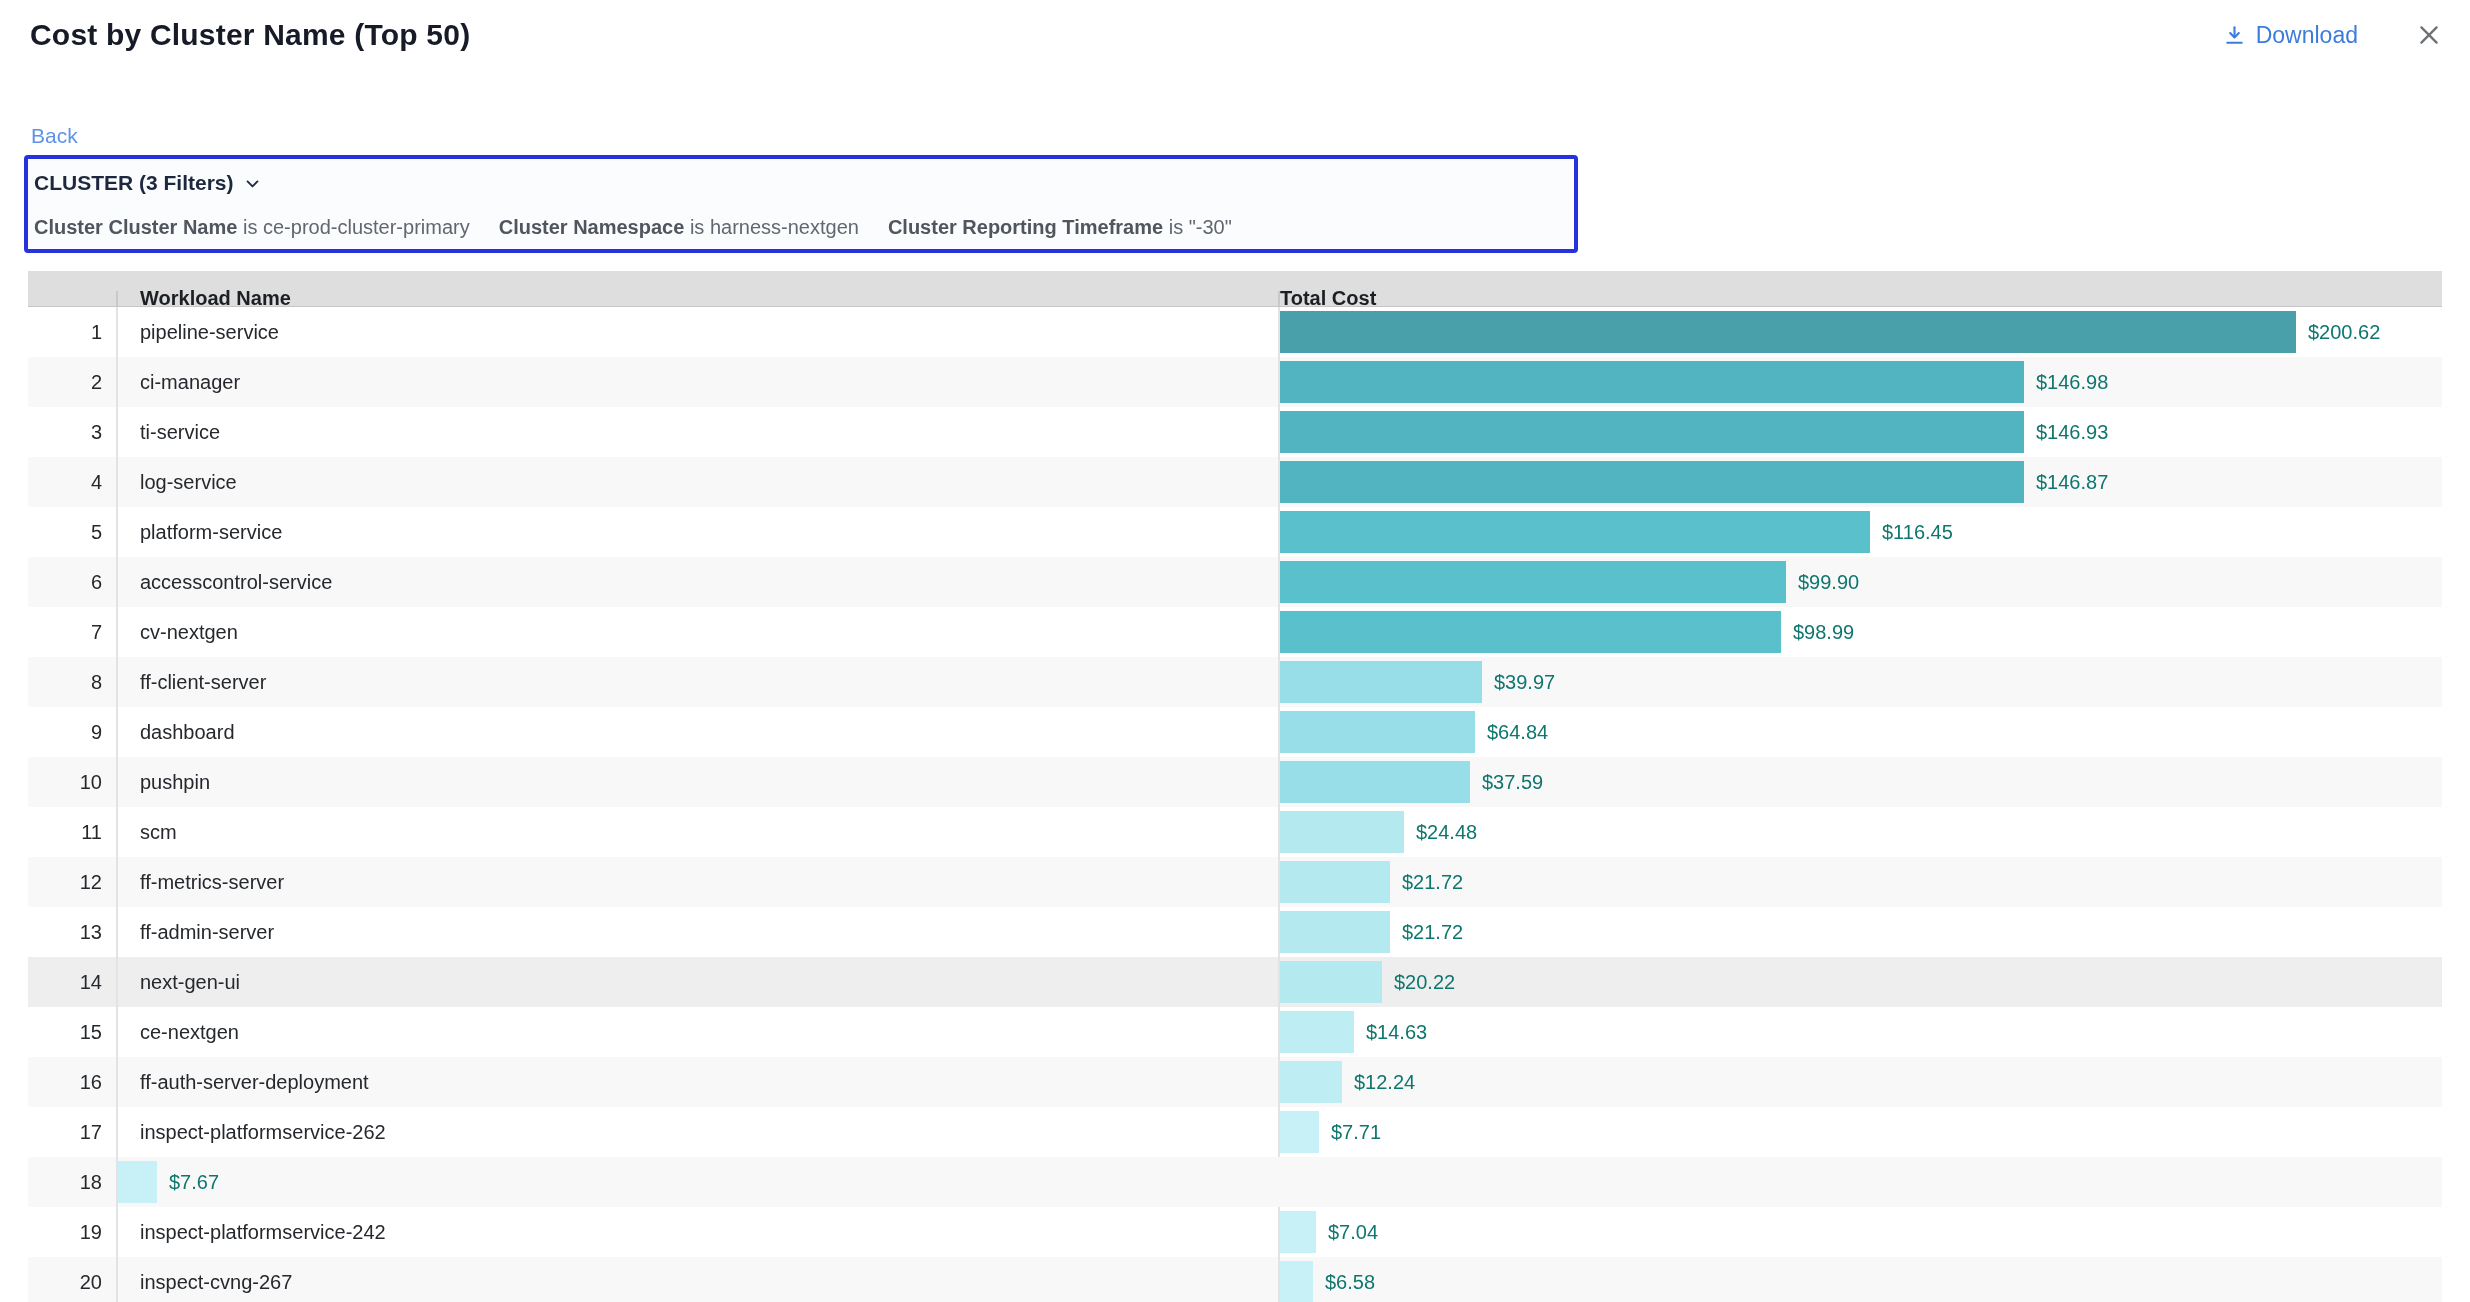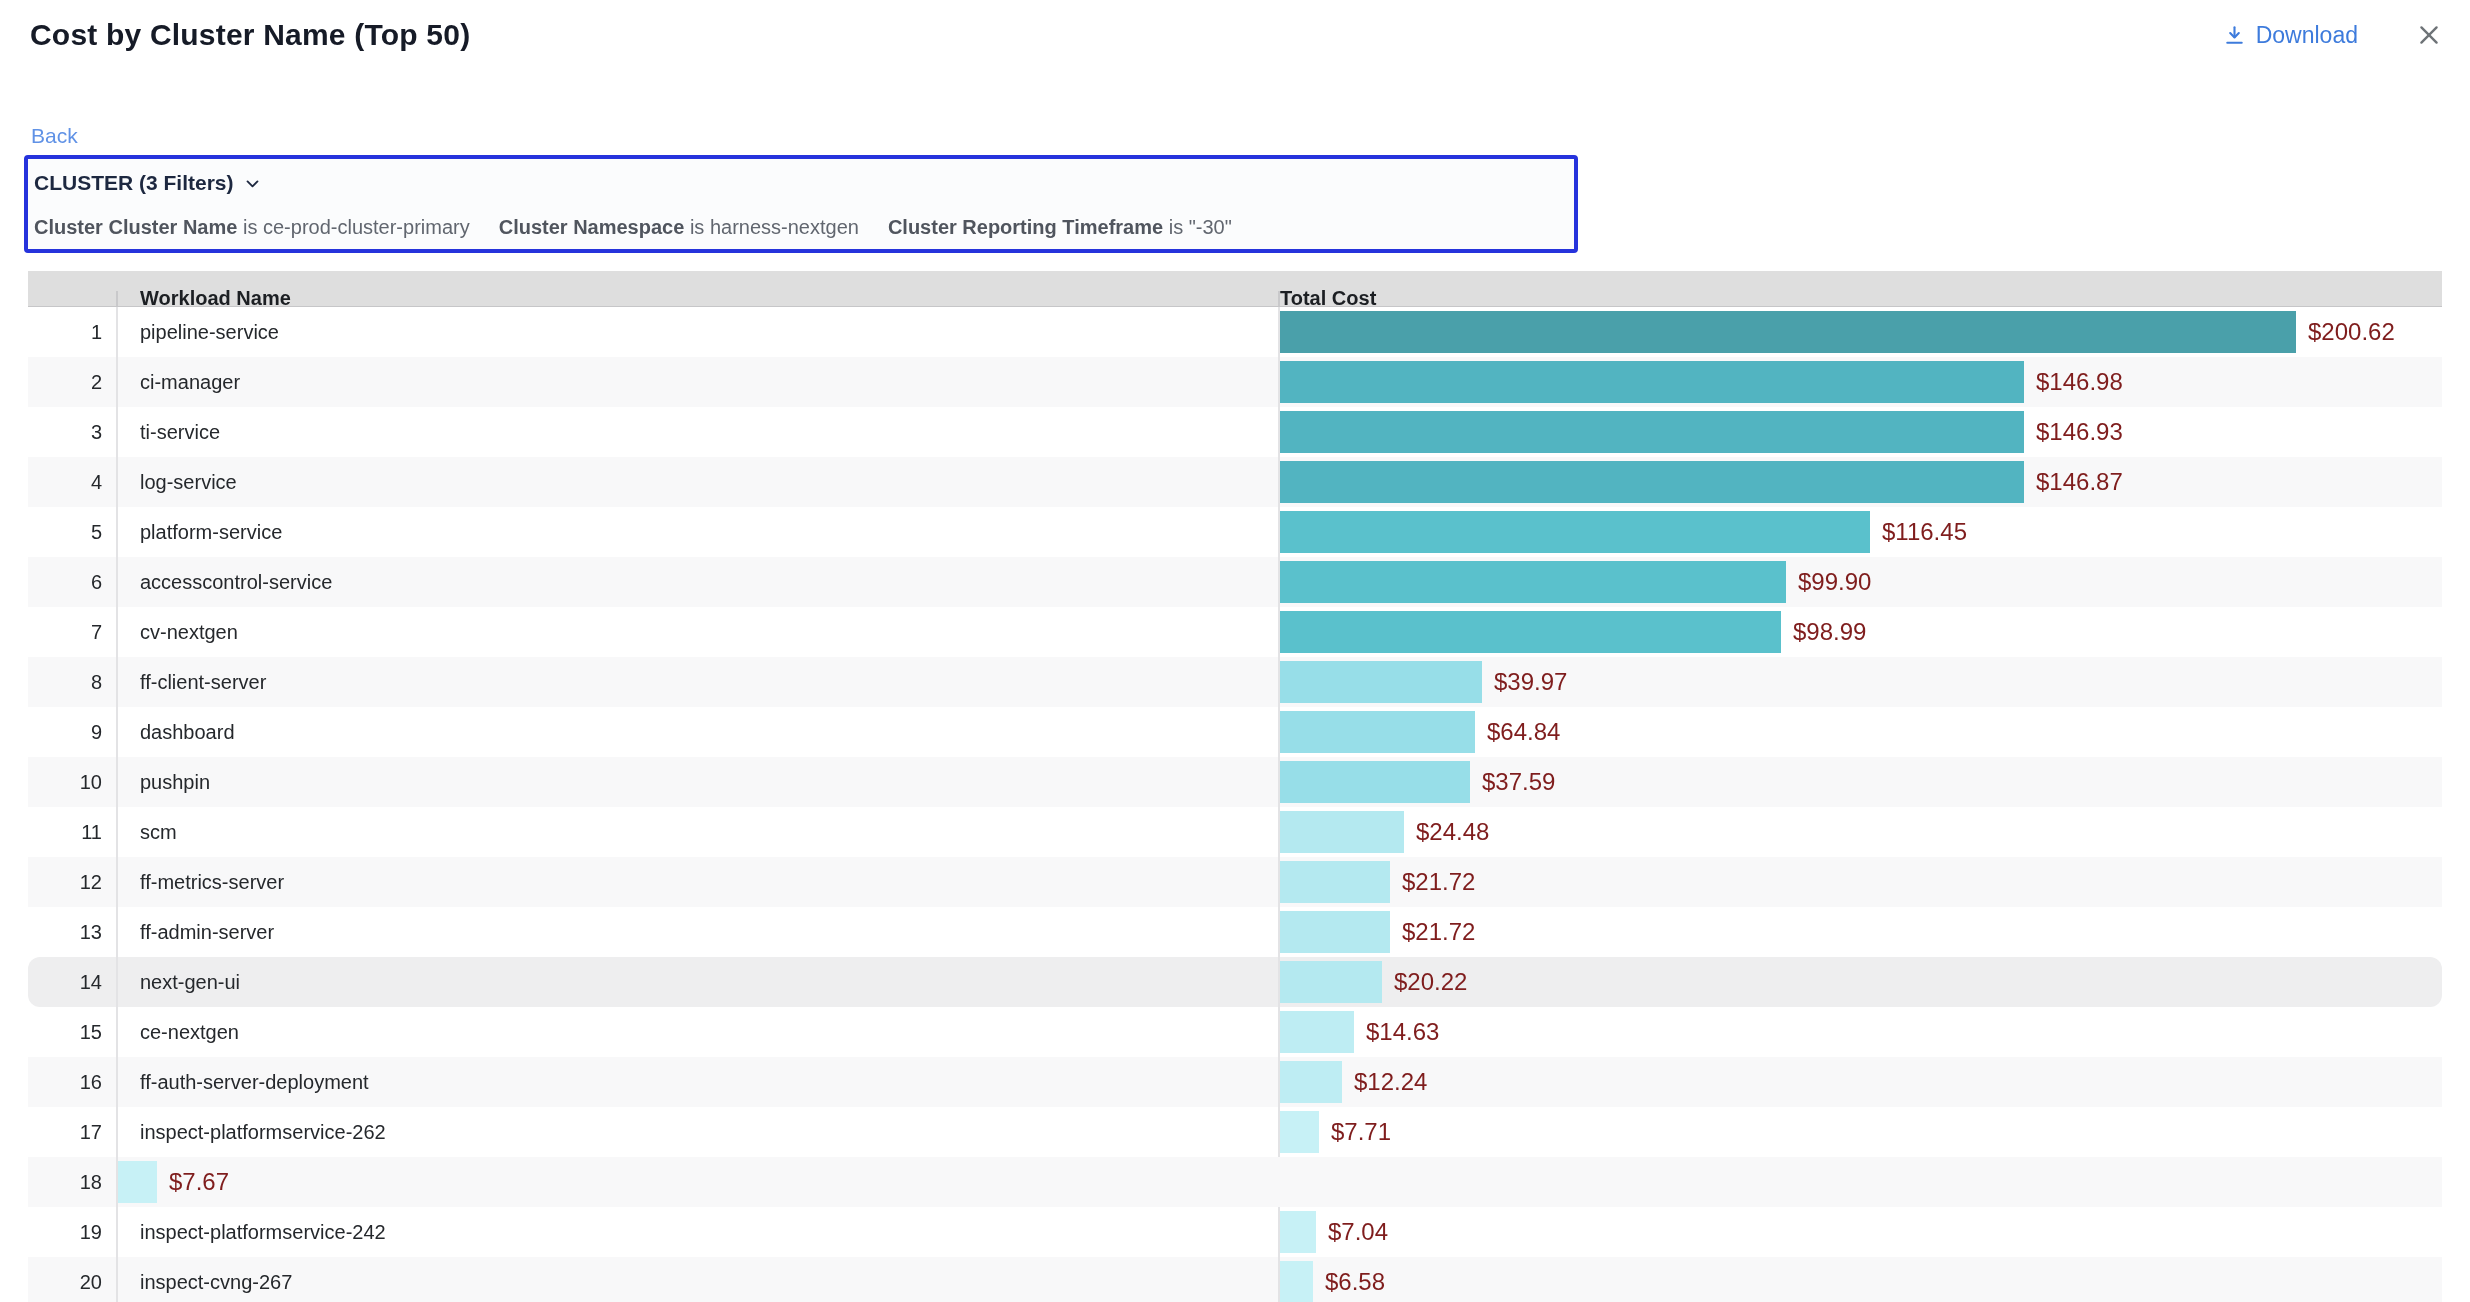--- a/index.html
+++ b/index.html
@@ -36,28 +36,28 @@
   .thead { height:36px; background:#dedede; border-bottom:1px solid #c6c6c8; }
   .thead .cell { display:flex; align-items:center; font-size:20px; font-weight:700; color:#1c1f23;margin-top:20px; }
   .cell.rank { width:90px; flex:0 0 90px; justify-content:flex-end; padding-right:14px; }
   .cell.name { width:1162px; flex:0 0 1162px; padding-left:22px; }
   .cell.cost { flex:1 1 auto; }
   .thead .cell.rank { border-right:2px solid #c9c9cb; }
   .thead .cell.name { border-right:2px solid #c9c9cb; }
 
   .tbody .trow { height:50px; background:#ffffff; cursor:pointer; }
   .tbody .trow.even { background:#f8f8f9; }
-  .tbody .trow.highlighted { background:#eeeeef;border-radius:12px; }
+  .tbody .trow.highlighted { background:#eeeeef; }
   .tbody .cell { display:flex; align-items:center; font-size:20px; color:#25282c; }
   .tbody .cell.rank { border-right:2px solid #e3e3e5; }
   .tbody .cell.name { border-right:2px solid #e3e3e5; }
   .tbody .cell.cost { padding-top:4px; padding-bottom:4px; }
 
   .bar { height:42px; flex:0 0 auto; }
-  .val { margin-left:12px; color:#7f1d1d; font-size:24px; white-space:nowrap; }
+  .val { margin-left:12px; color:#0f766e; font-size:20px; white-space:nowrap; }
 </style>
 </head>
 <body>
 
 <div class="app">
 
   <h1 class="page-title">Cost by Cluster Name (Top 50)</h1>
   <div class="top-actions">
     <a class="download-btn">
       <svg width="23" height="23" viewBox="0 0 24 24" fill="none" stroke="#3d7bdc" stroke-width="2.2" stroke-linecap="round" stroke-linejoin="round">

